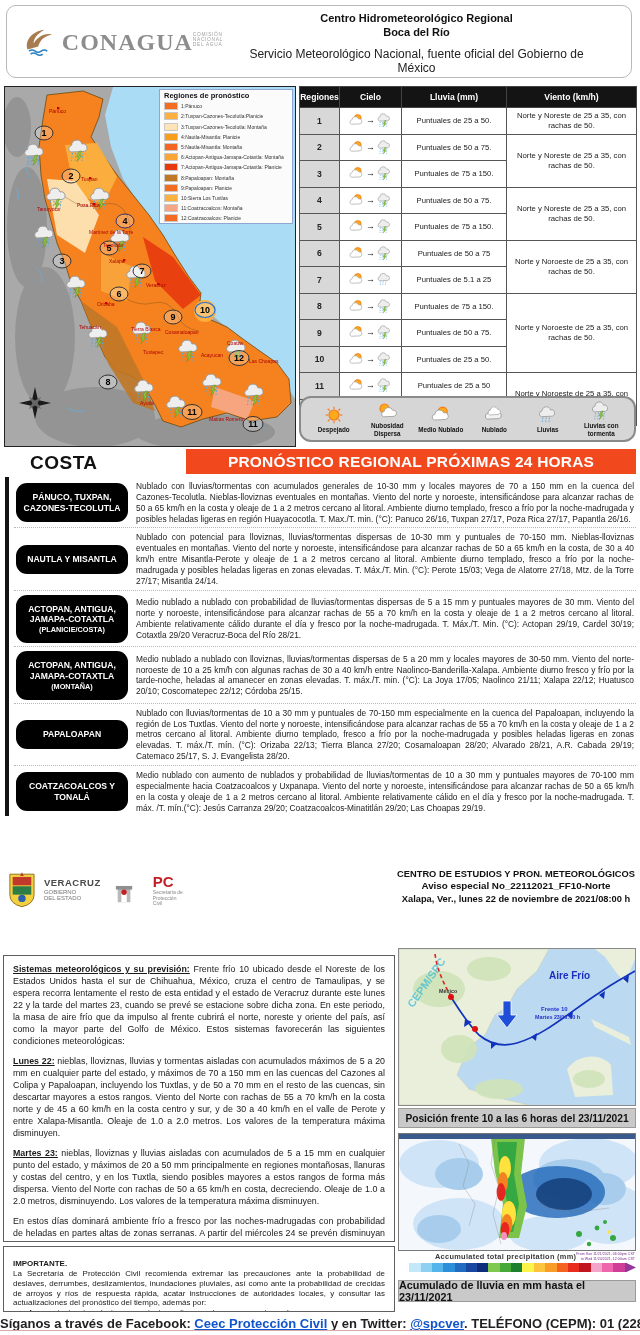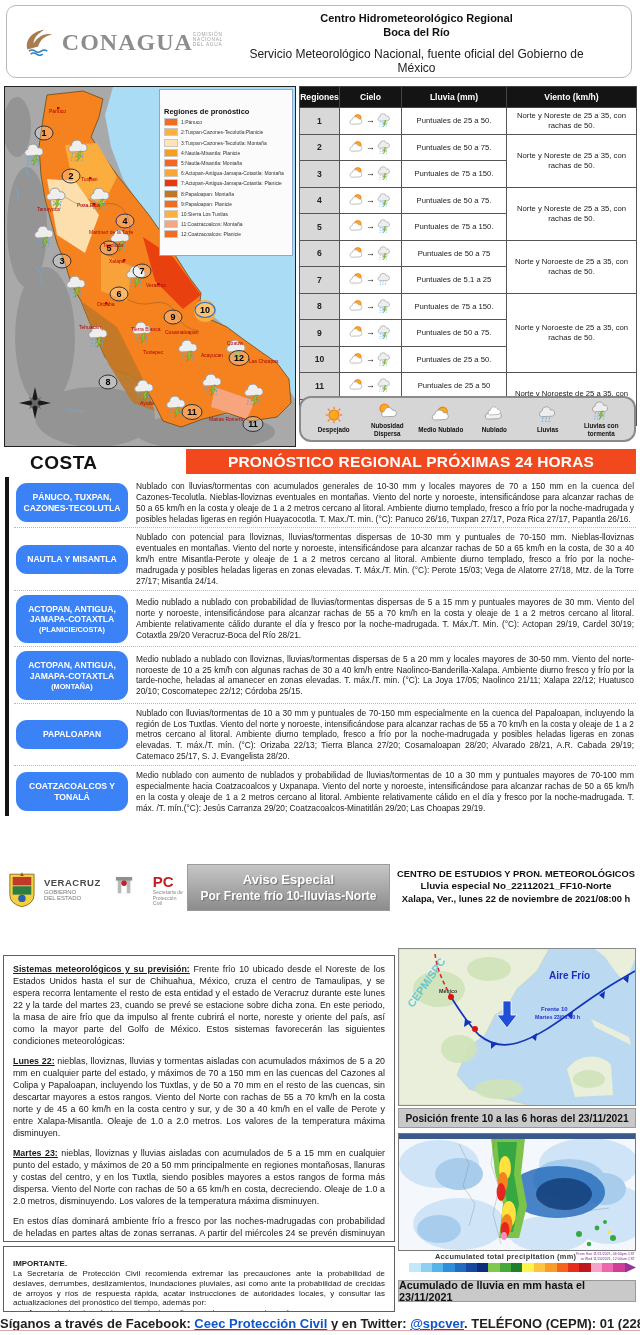--- a/index.html
+++ b/index.html
@@ -12,21 +12,21 @@
   .logo-text{display:flex;flex-direction:row}
   .logo-word{font-family:"Liberation Serif",serif;font-size:24px;font-weight:bold;color:#8d8d8d;letter-spacing:1px;line-height:1}
   .logo-sub{font-size:4.8px;color:#a0a0a0;letter-spacing:.7px;margin-top:2px}
   .htitles{flex:1;text-align:center;padding-right:30px}
   .ht1,.ht2,.ht3{font-weight:bold;font-size:11px;line-height:1.25}
   .ht2{margin-top:4px}
   .ht4{font-size:12px;margin-top:8px;color:#222}
   
   .map-panel{position:absolute;left:4px;top:86px;width:292px;height:361px;border:1px solid #222;box-sizing:border-box;background:#aadcf5}
   .map-svg{position:absolute;left:0;top:0}
-  .map-legend{position:absolute;right:2px;top:2px;width:134px;background:#fbfbfb;border:1px solid #8fa6d0;padding:17px 4px;box-sizing:border-box}
+  .map-legend{position:absolute;right:2px;top:2px;width:134px;background:#fbfbfb;border:1px solid #8fa6d0;padding:1px 4px;box-sizing:border-box}
   .ml-title{font-size:7.5px;font-weight:bold;margin-bottom:2px}
   .ml-row{display:flex;align-items:center;gap:3px;margin-top:2.2px}
   .sw{width:12px;height:6px;flex:0 0 12px;border:.5px solid #c9c9c9}
   .ml-label{font-size:5px;color:#333;white-space:nowrap}
   
   .rtable{position:absolute;left:299px;top:86px;width:337px;border-collapse:collapse;table-layout:fixed;background:#a3a3a3}
   .rtable th{background:#141414;color:#fff;font-size:8.6px;font-weight:bold;border:1px solid #444;height:20px;padding:0}
   .rtable td{border:1px solid #555;font-size:7.7px;text-align:center;vertical-align:middle;padding:1px 2px;height:23.5px;background:#fff;color:#222}
   .rtable td.rg{background:#d8d8d8;font-weight:bold;font-size:8.6px}
   .rtable td.wind{font-size:7.7px;line-height:1.3}
@@ -38,30 +38,30 @@
               border-radius:12px;display:flex;align-items:center;justify-content:space-around;box-sizing:border-box;padding:2px 6px}
   .sl-item{display:flex;flex-direction:column;align-items:center;width:52px}
   .sl-item span{font-size:6.3px;font-weight:bold;text-align:center;line-height:1.15;margin-top:1px}
   
   .cuenca-title{position:absolute;left:30px;top:452px;font-size:19px;font-weight:bold;letter-spacing:.5px}
   .banner{position:absolute;left:186px;top:449px;width:450px;height:25px;background:#f2481e;color:#fff;
           font-weight:bold;font-size:15.5px;display:flex;align-items:center;justify-content:center;letter-spacing:.2px}
   .forecast{position:absolute;left:5px;top:477px;width:631px;border-left:4px solid #141414;padding-left:5px;box-sizing:border-box;background:#fff}
   .fsec{display:flex;align-items:center;gap:8px;padding:4px 2px 3px 2px;border-bottom:1.5px dotted #b8b8b8}
   .fsec:last-child{border-bottom:none}
-  .flabel{flex:0 0 112px;background:#3b82f6;color:#fff;border-radius:11px;text-align:center;font-weight:bold;
+  .flabel{flex:0 0 112px;background:#000000;color:#fff;border-radius:11px;text-align:center;font-weight:bold;
           font-size:8.6px;line-height:1.25;padding:9px 5px;box-sizing:border-box}
   .flabel .sub{font-size:7.3px;display:block}
   .ftext{flex:1;font-size:8.35px;line-height:1.3;text-align:justify;color:#1c1c1c}
   
   .gov-logos{position:absolute;left:8px;top:866px;width:176px;height:48px;display:flex;align-items:center;gap:8px}
   .ver-block{display:flex;flex-direction:column;line-height:1.1}
   .ver-name{font-size:9.5px;font-weight:bold;color:#4a4a4a;letter-spacing:.5px}
   .ver-sub{font-size:6px;color:#777}
-  .pc-block{display:flex;align-items:flex-start;gap:20px;margin-left:6px}
+  .pc-block{display:flex;align-items:flex-end;gap:20px;margin-left:6px}
   .pc-text{display:flex;flex-direction:column;line-height:1.1}
   .pc-word{font-size:15px;font-weight:bold;color:#c22026}
   .pc-sub{font-size:5px;color:#888}
   .aviso-title-box{position:absolute;left:187px;top:864px;width:203px;height:47px;
         background:linear-gradient(180deg,#c6c6c6,#8c8c8c);border:1px solid #9a9a9a;
         display:flex;flex-direction:column;justify-content:center;text-align:center;color:#fff;font-weight:bold;
         text-shadow:1px 1px 1px #6f6f6f;box-sizing:border-box}
   .at1{font-size:13px}
   .at2{font-size:12px;margin-top:2px}
   .aviso-meta{position:absolute;left:396px;top:868px;width:240px;text-align:center;font-weight:bold;line-height:1.3}
@@ -654,28 +654,24 @@
         <circle cx="10" cy="9" r="3" fill="#c22026"></circle>
       </svg>
       <div class="pc-text">
         <span class="pc-word">PC</span>
         <span class="pc-sub">Secretaría de</span>
         <span class="pc-sub">Protección Civil</span>
       </div>
     </div>
   </div>
 
-  <div class="aviso-title-box">
-    <div class="at1">Aviso Especial</div>
-    <div class="at2">Por Frente frío 10-lluvias-Norte</div>
-  </div>
 
   <div class="aviso-meta">
     <div class="am1">CENTRO DE ESTUDIOS Y PRON. METEOROLÓGICOS</div>
-    <div class="am2">Lluvia especial No_22112021_FF10-Norte</div>
+    <div class="am2">Aviso especial No_22112021_FF10-Norte</div>
     <div class="am3">Xalapa, Ver., lunes 22 de noviembre de 2021/08:00 h</div>
   </div>
 
   <div class="aviso-body">
     <p><span class="lead">Sistemas meteorológicos y su previsión:</span><span> Frente frío 10 ubicado desde el Noreste de los Estados Unidos hasta el sur de Chihuahua, México, cruza el centro de Tamaulipas, y se espera recorra lentamente el resto de esta entidad y el estado de Veracruz durante este lunes 22 y la tarde del martes 23, cuando se prevé se estacione sobre dicha zona. En este periodo, la masa de aire frío que da impulso al frente cubrirá el norte, noreste y oriente del país, así como la mayor parte del Golfo de México. Estos sistemas favorecerán las siguientes condiciones meteorológicas:</span></p>
     <p><span class="lead">Lunes 22:</span><span> nieblas, lloviznas, lluvias y tormentas aisladas con acumulados máximos de 5 a 20 mm en cualquier parte del estado, y máximos de 70 a 150 mm en las cuencas del Cazones al Colipa y Papaloapan, incluyendo los Tuxtlas, y de 50 a 70 mm en el resto de las cuencas, sin descartar mayores a estos rangos.  Viento del Norte con rachas de 55 a 70 km/h en la costa norte y de 45 a 60 km/h en la costa centro y sur, y de 30 a 40 km/h en el valle de Perote y entre Xalapa-Misantla. Oleaje de 1.0 a 2.0 metros. Los valores de la temperatura máxima disminuyen.</span></p>
     <p><span class="lead">Martes 23:</span><span> nieblas, lloviznas y lluvias aisladas con acumulados de 5 a 15 mm en cualquier punto del estado, y máximos de 20 a 50 mm principalmente en regiones montañosas, llanuras y costas del centro, y en los Tuxtla, siendo posibles mayores a estos rangos de forma más dispersa. Viento del Norte con rachas de 50 a 65 km/h en costa, decreciendo. Oleaje de 1.0 a 2.0 metros, disminuyendo. Los valores de la temperatura máxima disminuyen.</span></p>
     <p><span>En estos días dominará ambiente frío a fresco por las noches-madrugadas con probabilidad de heladas en partes altas de zonas serranas. A partir del miércoles 24 se prevén disminuyan el potencial de precipitaciones, disminuya la intensidad del viento y se incremente gradualmente los valores de la temperatura máxima.</span></p>
 
   </div>

